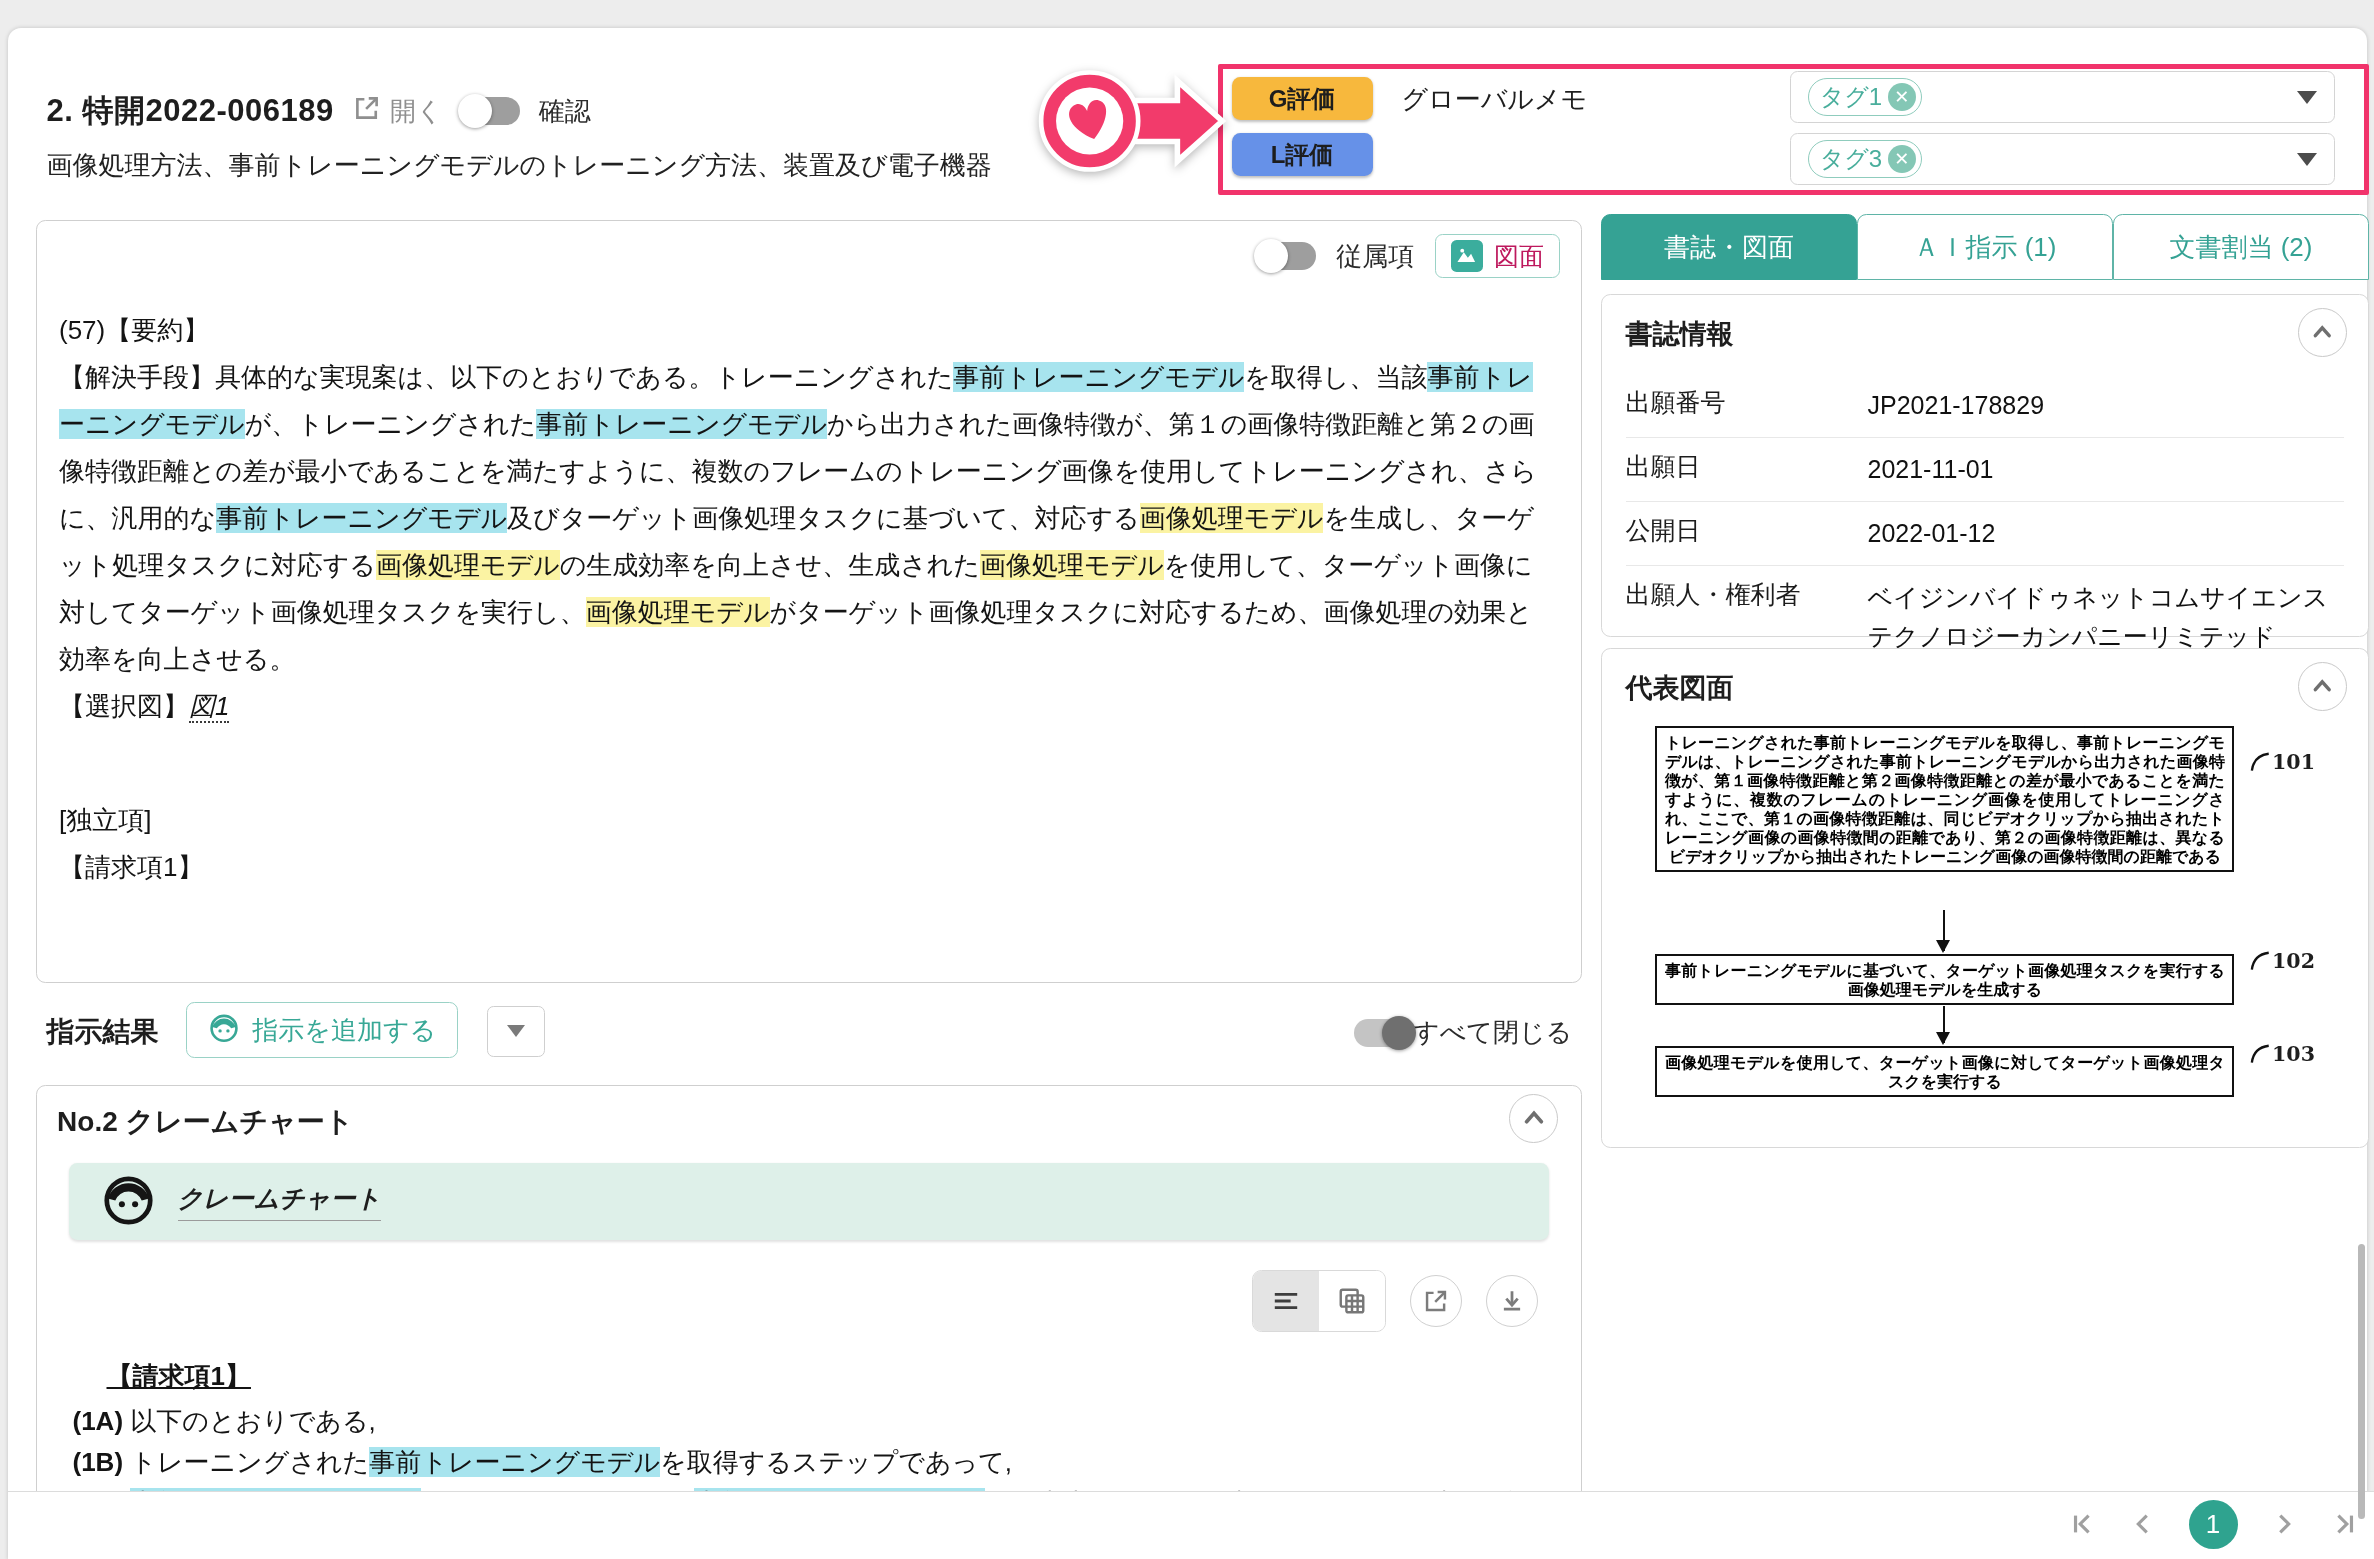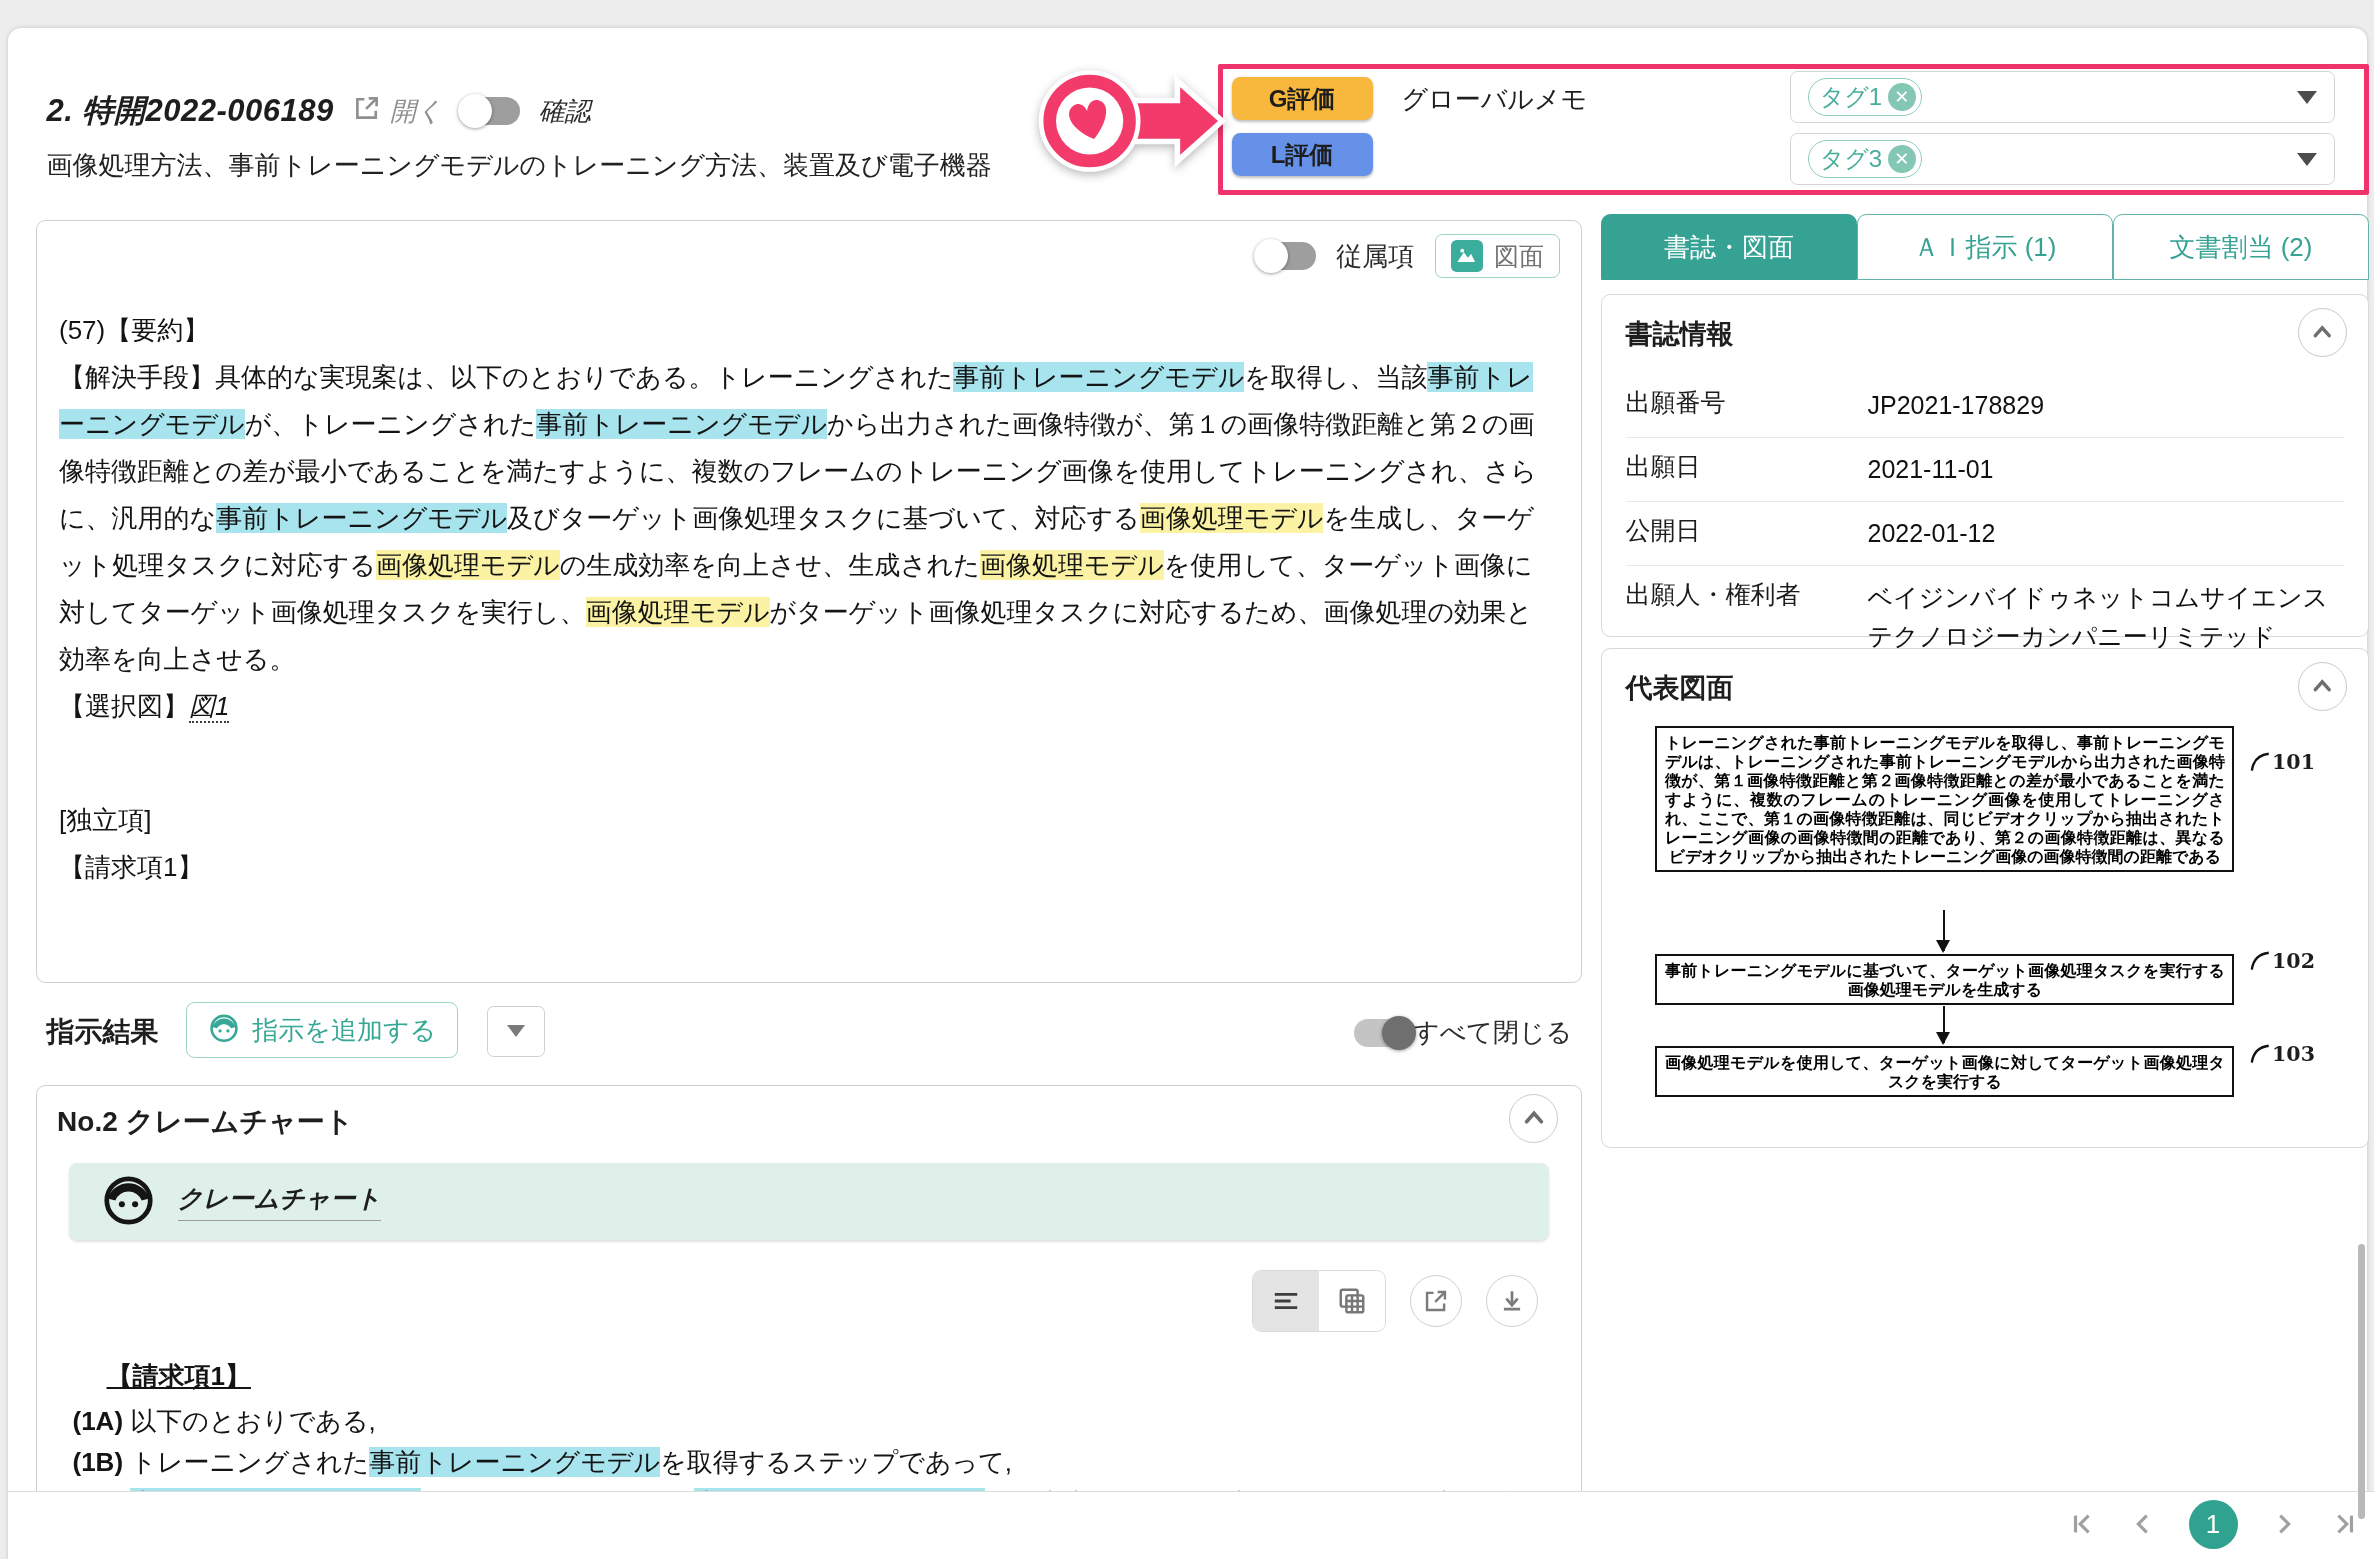--- a/index.html
+++ b/index.html
@@ -1,21 +1,21 @@
 <!DOCTYPE html>
 <html style="font-size:15px"><head>
 <meta charset="utf-8">
 <style>
   html,body{margin:0;padding:0;}
   body{width:2374px;height:1559px;background:#ededed;font-family:"Liberation Sans","DejaVu Sans",sans-serif;color:#1e1e1e;overflow:hidden;}
   .page{position:relative;width:2374px;height:1559px;}
   .card-main{position:absolute;left:7.5px;top:28px;width:2359px;height:1531px;background:#fff;border-radius:13px 13px 0 0;box-shadow:0 0.9px 4.7px rgba(0,0,0,.18);}
 
   
-  .title-row{position:absolute;left:39px;top:62px;display:flex;align-items:center;gap:19px;font-style:italic;}
+  .title-row{position:absolute;left:39px;top:62px;display:flex;align-items:center;gap:19px;}
   .doc-number{font-size:31px;font-weight:bold;letter-spacing:0.5px;}
   .open-link{display:flex;align-items:center;gap:9.4px;color:#8f8f8f;font-size:26px;cursor:pointer;}
   .subtitle{position:absolute;left:39px;top:120px;font-size:26px;color:#222;}
 
   .toggle{position:relative;width:58px;height:28px;border-radius:14px;background:#9e9e9e;flex:0 0 auto;}
   .toggle .knob{position:absolute;top:-2.8px;width:34px;height:34px;border-radius:50%;background:#fff;box-shadow:0 0.9px 3.7px rgba(0,0,0,.4);}
   .toggle.off .knob{left:-3.7px;}
   .toggle.on{background:#c4c4c4;}
   .toggle.on .knob{right:-3.7px;background:#6f6f6f;}
   .toggle-label{font-size:26px;color:#2b2b2b;}
@@ -30,21 +30,21 @@
   .tag-select{position:absolute;left:1782px;width:545px;height:52px;border:1.9px solid #d4d4d4;border-radius:7.5px;background:#fff;display:flex;align-items:center;padding:0 17px;box-sizing:border-box;cursor:pointer;}
   .tag-select.first{top:43px;}
   .tag-select.second{top:105px;}
   .tag-pill{display:flex;align-items:center;gap:5.6px;border:1.9px solid #8fccbd;border-radius:19px;padding:1.9px 5.6px 1.9px 11.2px;color:#49ae9c;font-size:24px;}
   .tag-x{width:28px;height:28px;border-radius:50%;background:#84c7b5;color:#fff;font-size:18px;font-weight:bold;display:flex;align-items:center;justify-content:center;cursor:pointer;}
   .sel-caret{margin-left:auto;width:0;height:0;border-left:10.3px solid transparent;border-right:10.3px solid transparent;border-top:13px solid #4c4c4c;}
 
   
   .abs-panel{position:absolute;left:28px;top:192px;width:1546px;height:763px;border:0.9px solid #cfcfcf;border-radius:9.4px;background:#fff;box-sizing:border-box;overflow:hidden;}
   .abs-tools{position:absolute;right:20.6px;top:13px;display:flex;align-items:center;gap:20.6px;}
-  .drawing-btn{display:flex;align-items:center;gap:11.2px;border:1.9px solid #9ad2c6;border-radius:7.5px;padding:4.7px 15px;color:#737373;font-size:25px;cursor:pointer;background:#fff;}
+  .drawing-btn{display:flex;align-items:center;gap:11.2px;border:1.9px solid #9ad2c6;border-radius:7.5px;padding:4.7px 15px;color:#be185d;font-size:25px;cursor:pointer;background:#fff;}
   .drawing-ico{width:32px;height:32px;border-radius:5.6px;background:#3bad9d;display:flex;align-items:center;justify-content:center;}
   .abs-text{position:absolute;left:22.5px;right:32px;top:86px;font-size:26px;line-height:47px;color:#141414;}
   .abs-text>div{min-height:47px;}
   .abs-text .spacer{min-height:67px;}
   .h-cyan{background:#a7e4ee;}
   .h-yellow{background:#fbf3a3;}
   .h-link{font-style:italic;border-bottom:2.8px dotted #3a3a3a;}
   .sb{font-weight:bold;}
 
   

